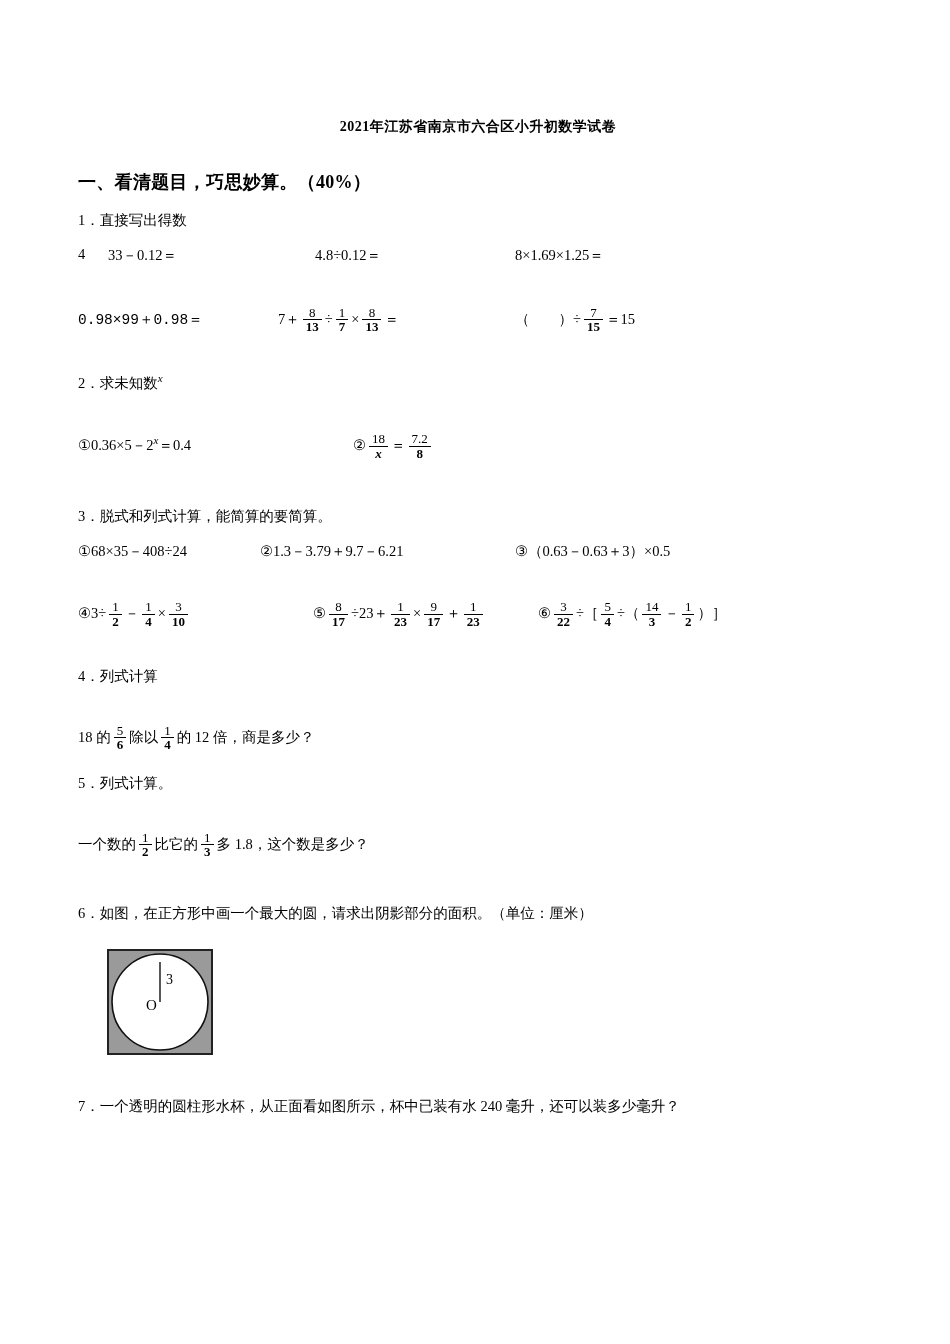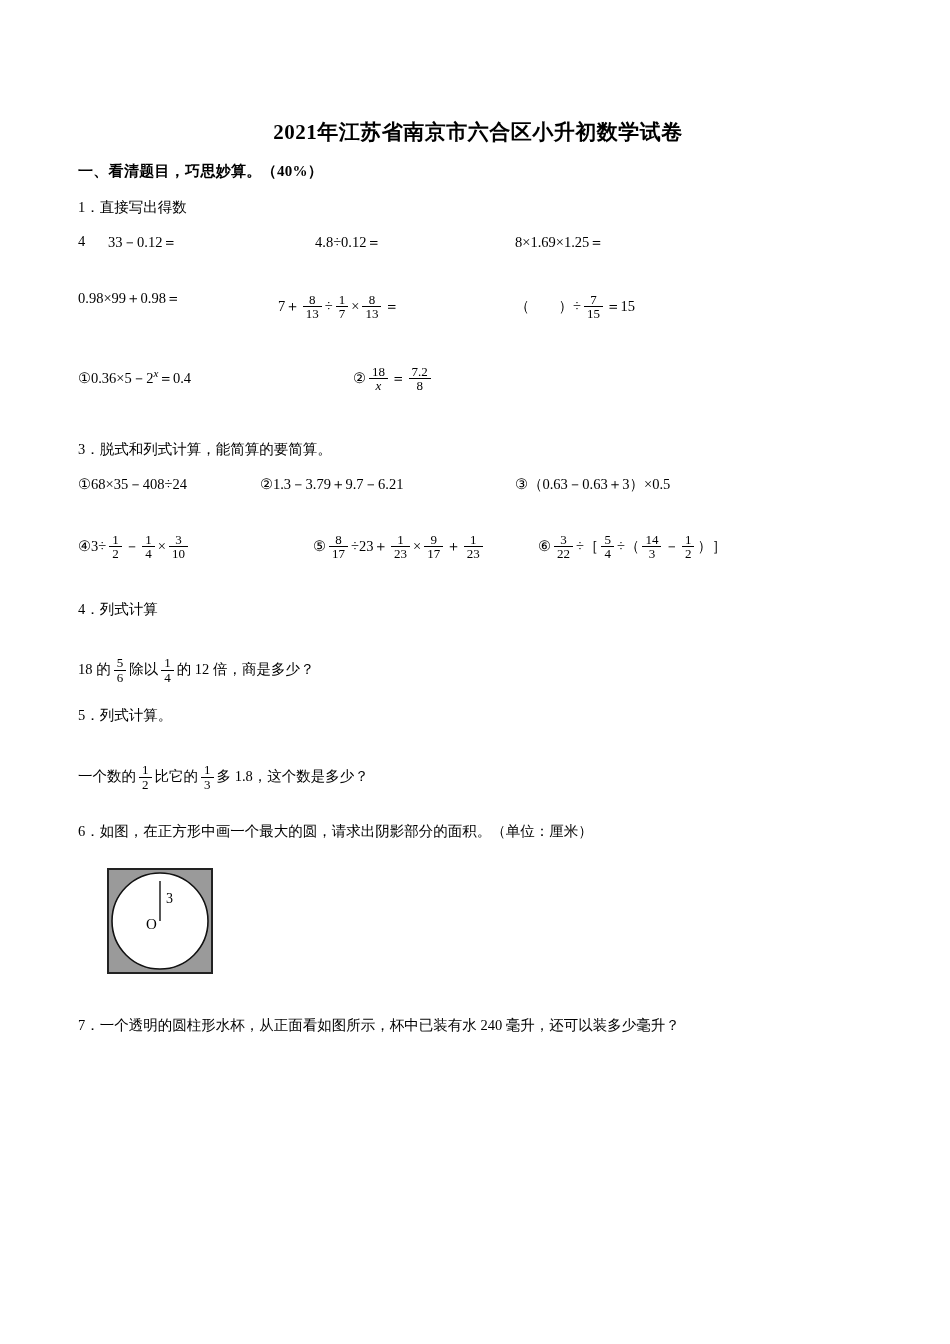--- a/index.html
+++ b/index.html
@@ -23,29 +23,29 @@
     box-sizing: border-box;
   }
   .content {
     position: absolute;
     left: 78px;
     top: 0;
     width: 800px;
   }
   .doc-title {
     text-align: center;
-    font-size: 21px;
+    font-size: 14px;
     font-weight: bold;
     margin-top: 118px;
     letter-spacing: 0.5px;
   }
   .section-head {
-    font-size: 15px;
+    font-size: 18px;
     font-weight: bold;
-    margin-top: 16px;
+    margin-top: 34px;
     letter-spacing: 0.3px;
   }
   .q-line {
     font-size: 14.5px;
     margin-top: 16px;
     line-height: 1.5;
   }
   .row {
     position: relative;
     margin-top: 14px;
@@ -69,20 +69,21 @@
     top: -2px;
   }
   .frac .num {
     display: block;
     padding: 0 3px;
     border-bottom: 1px solid #000;
   }
   .frac .den {
     display: block;
     padding: 0 3px;
+    font-weight: bold;
   }
   .sup {
     vertical-align: super;
     font-size: 11px;
     font-style: italic;
   }
   .ital {
     font-style: italic;
   }
   .fig-wrap {
@@ -105,31 +106,34 @@
     </div>
 
     <div class="row" style="height:22px;">
       <span class="cell" style="left:0;">4</span>
       <span class="cell" style="left:30px;font-family:Liberation Serif, serif;">33－0.12＝</span>
       <span class="cell" style="left:237px;">4.8÷0.12＝</span>
       <span class="cell" style="left:437px;">8×1.69×1.25＝</span>
     </div>
 
     <div class="row" style="height:46px; margin-top:26px;">
-      <span class="cell" style="left:0; top:8px;">0.98×99＋0.98＝</span>
+      <span class="cell" style="left:0; top:16px;font-family:Liberation Mono, monospace;">0.98×99＋0.98＝</span>
 
       <span class="cell" style="left:200px; top:14px;">
         <span>7＋</span><span class="frac"><span class="num">8</span><span class="den">13</span></span><span>÷</span><span class="frac"><span class="num">1</span><span class="den">7</span></span><span>×</span><span class="frac"><span class="num">8</span><span class="den">13</span></span><span>＝</span>
       </span>
 
       <span class="cell" style="left:437px; top:14px;">
         <span>（　　）÷</span><span class="frac"><span class="num">7</span><span class="den">15</span></span><span>＝15</span>
       </span>
     </div>
 
+    <div class="q-line" style="margin-top:30px;">
+      <span>2．</span><span>求未知数</span><span class="sup">x</span>
+    </div>
 
     <div class="row" style="height:46px; margin-top:26px;">
       <span class="cell" style="left:0; top:14px;">
         <span>①0.36×5－2</span><span class="sup">x</span><span>＝0.4</span>
       </span>
       <span class="cell" style="left:275px; top:14px;">
         <span>②</span><span class="frac"><span class="num">18</span><span class="den ital">x</span></span><span>＝</span><span class="frac"><span class="num">7.2</span><span class="den">8</span></span>
       </span>
     </div>
 
@@ -170,21 +174,21 @@
     <div class="q-line" style="margin-top:17px;">
       <span>5．</span><span>列式计算。</span>
     </div>
 
     <div class="row" style="height:46px; margin-top:22px;">
       <span class="cell" style="left:0; top:16px;">
         <span>一个数的</span><span class="frac"><span class="num">1</span><span class="den">2</span></span><span>比它的</span><span class="frac"><span class="num">1</span><span class="den">3</span></span><span>多 1.8，这个数是多少？</span>
       </span>
     </div>
 
-    <div class="q-line" style="margin-top:26px;">
+    <div class="q-line" style="margin-top:40px;">
       <span>6．</span><span>如图，在正方形中画一个最大的圆，请求出阴影部分的面积。（单位：厘米）</span>
     </div>
 
     <div class="fig-wrap">
       <svg width="110" height="110" viewBox="0 0 110 110">
         <rect x="2" y="2" width="104" height="104" fill="#9a9a9a" stroke="#222222" stroke-width="2"></rect>
         <circle cx="54" cy="54" r="48" fill="#ffffff" stroke="#111111" stroke-width="1.6"></circle>
         <line x1="54" y1="54" x2="54" y2="14" stroke="#111111" stroke-width="1.4"></line>
         <text x="60" y="36" font-family="'Liberation Serif', serif" font-size="14" fill="#000000">3</text>
         <text x="40" y="62" font-family="'Liberation Serif', serif" font-size="15" fill="#000000">O</text>

